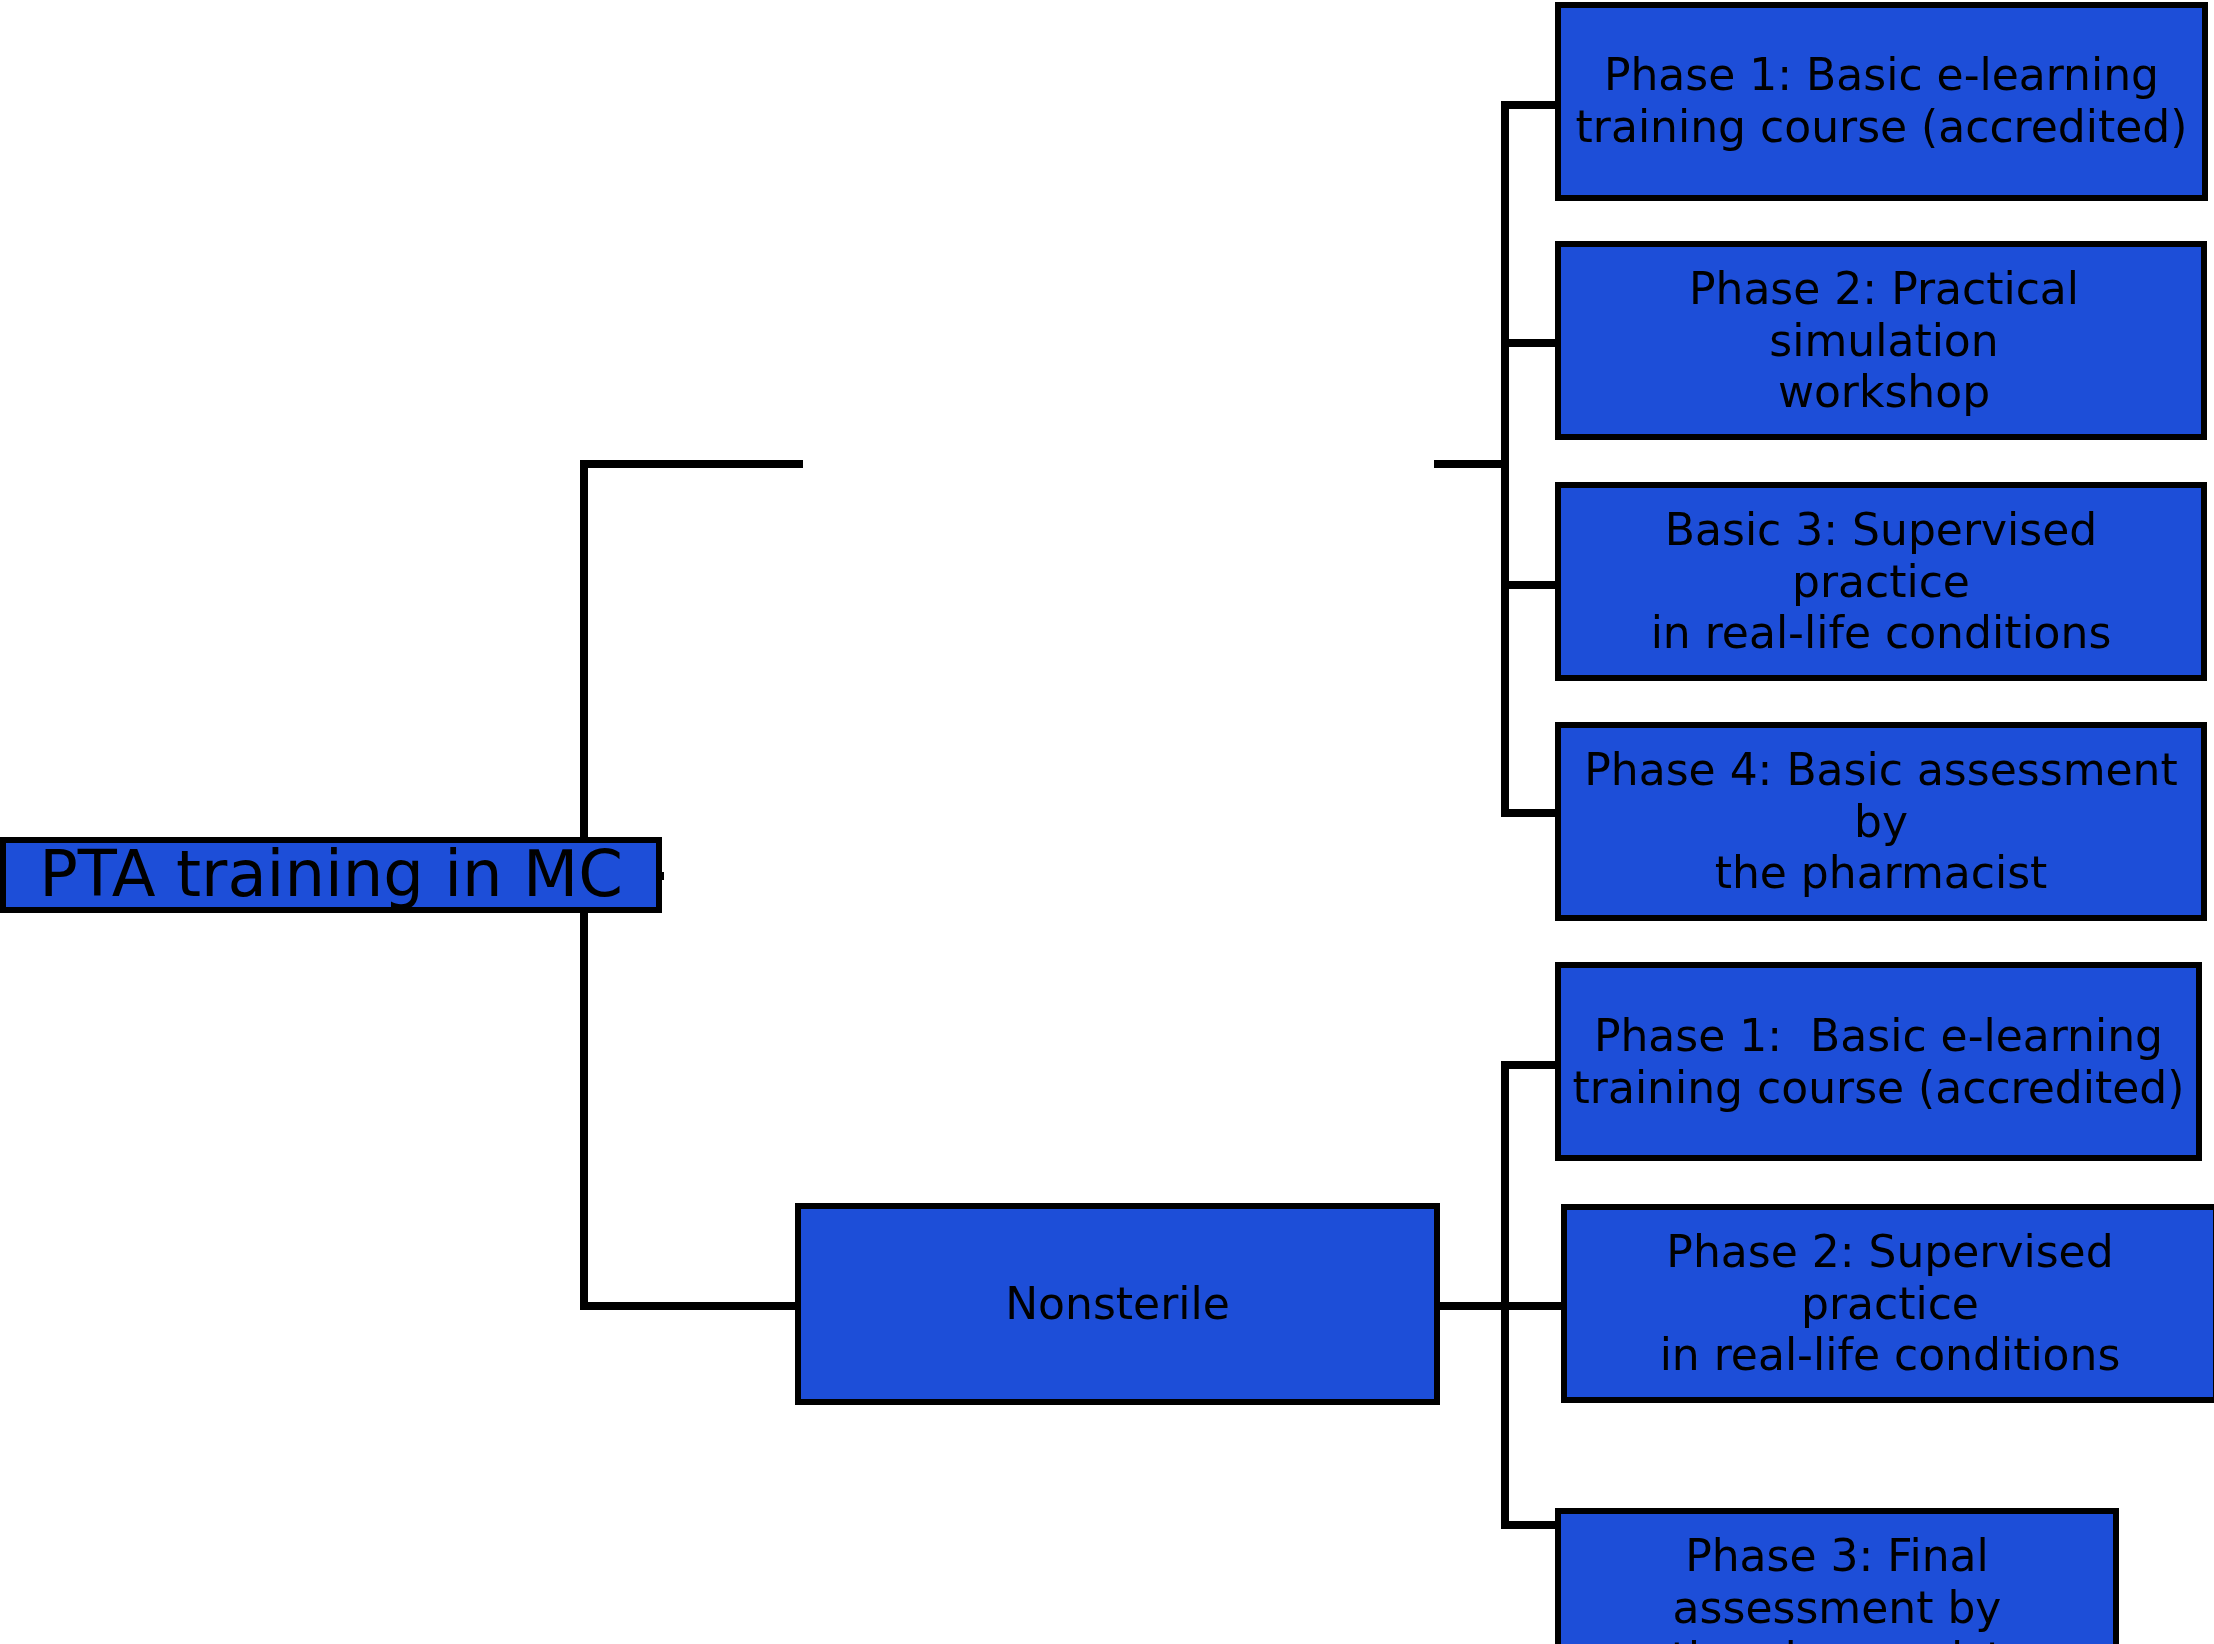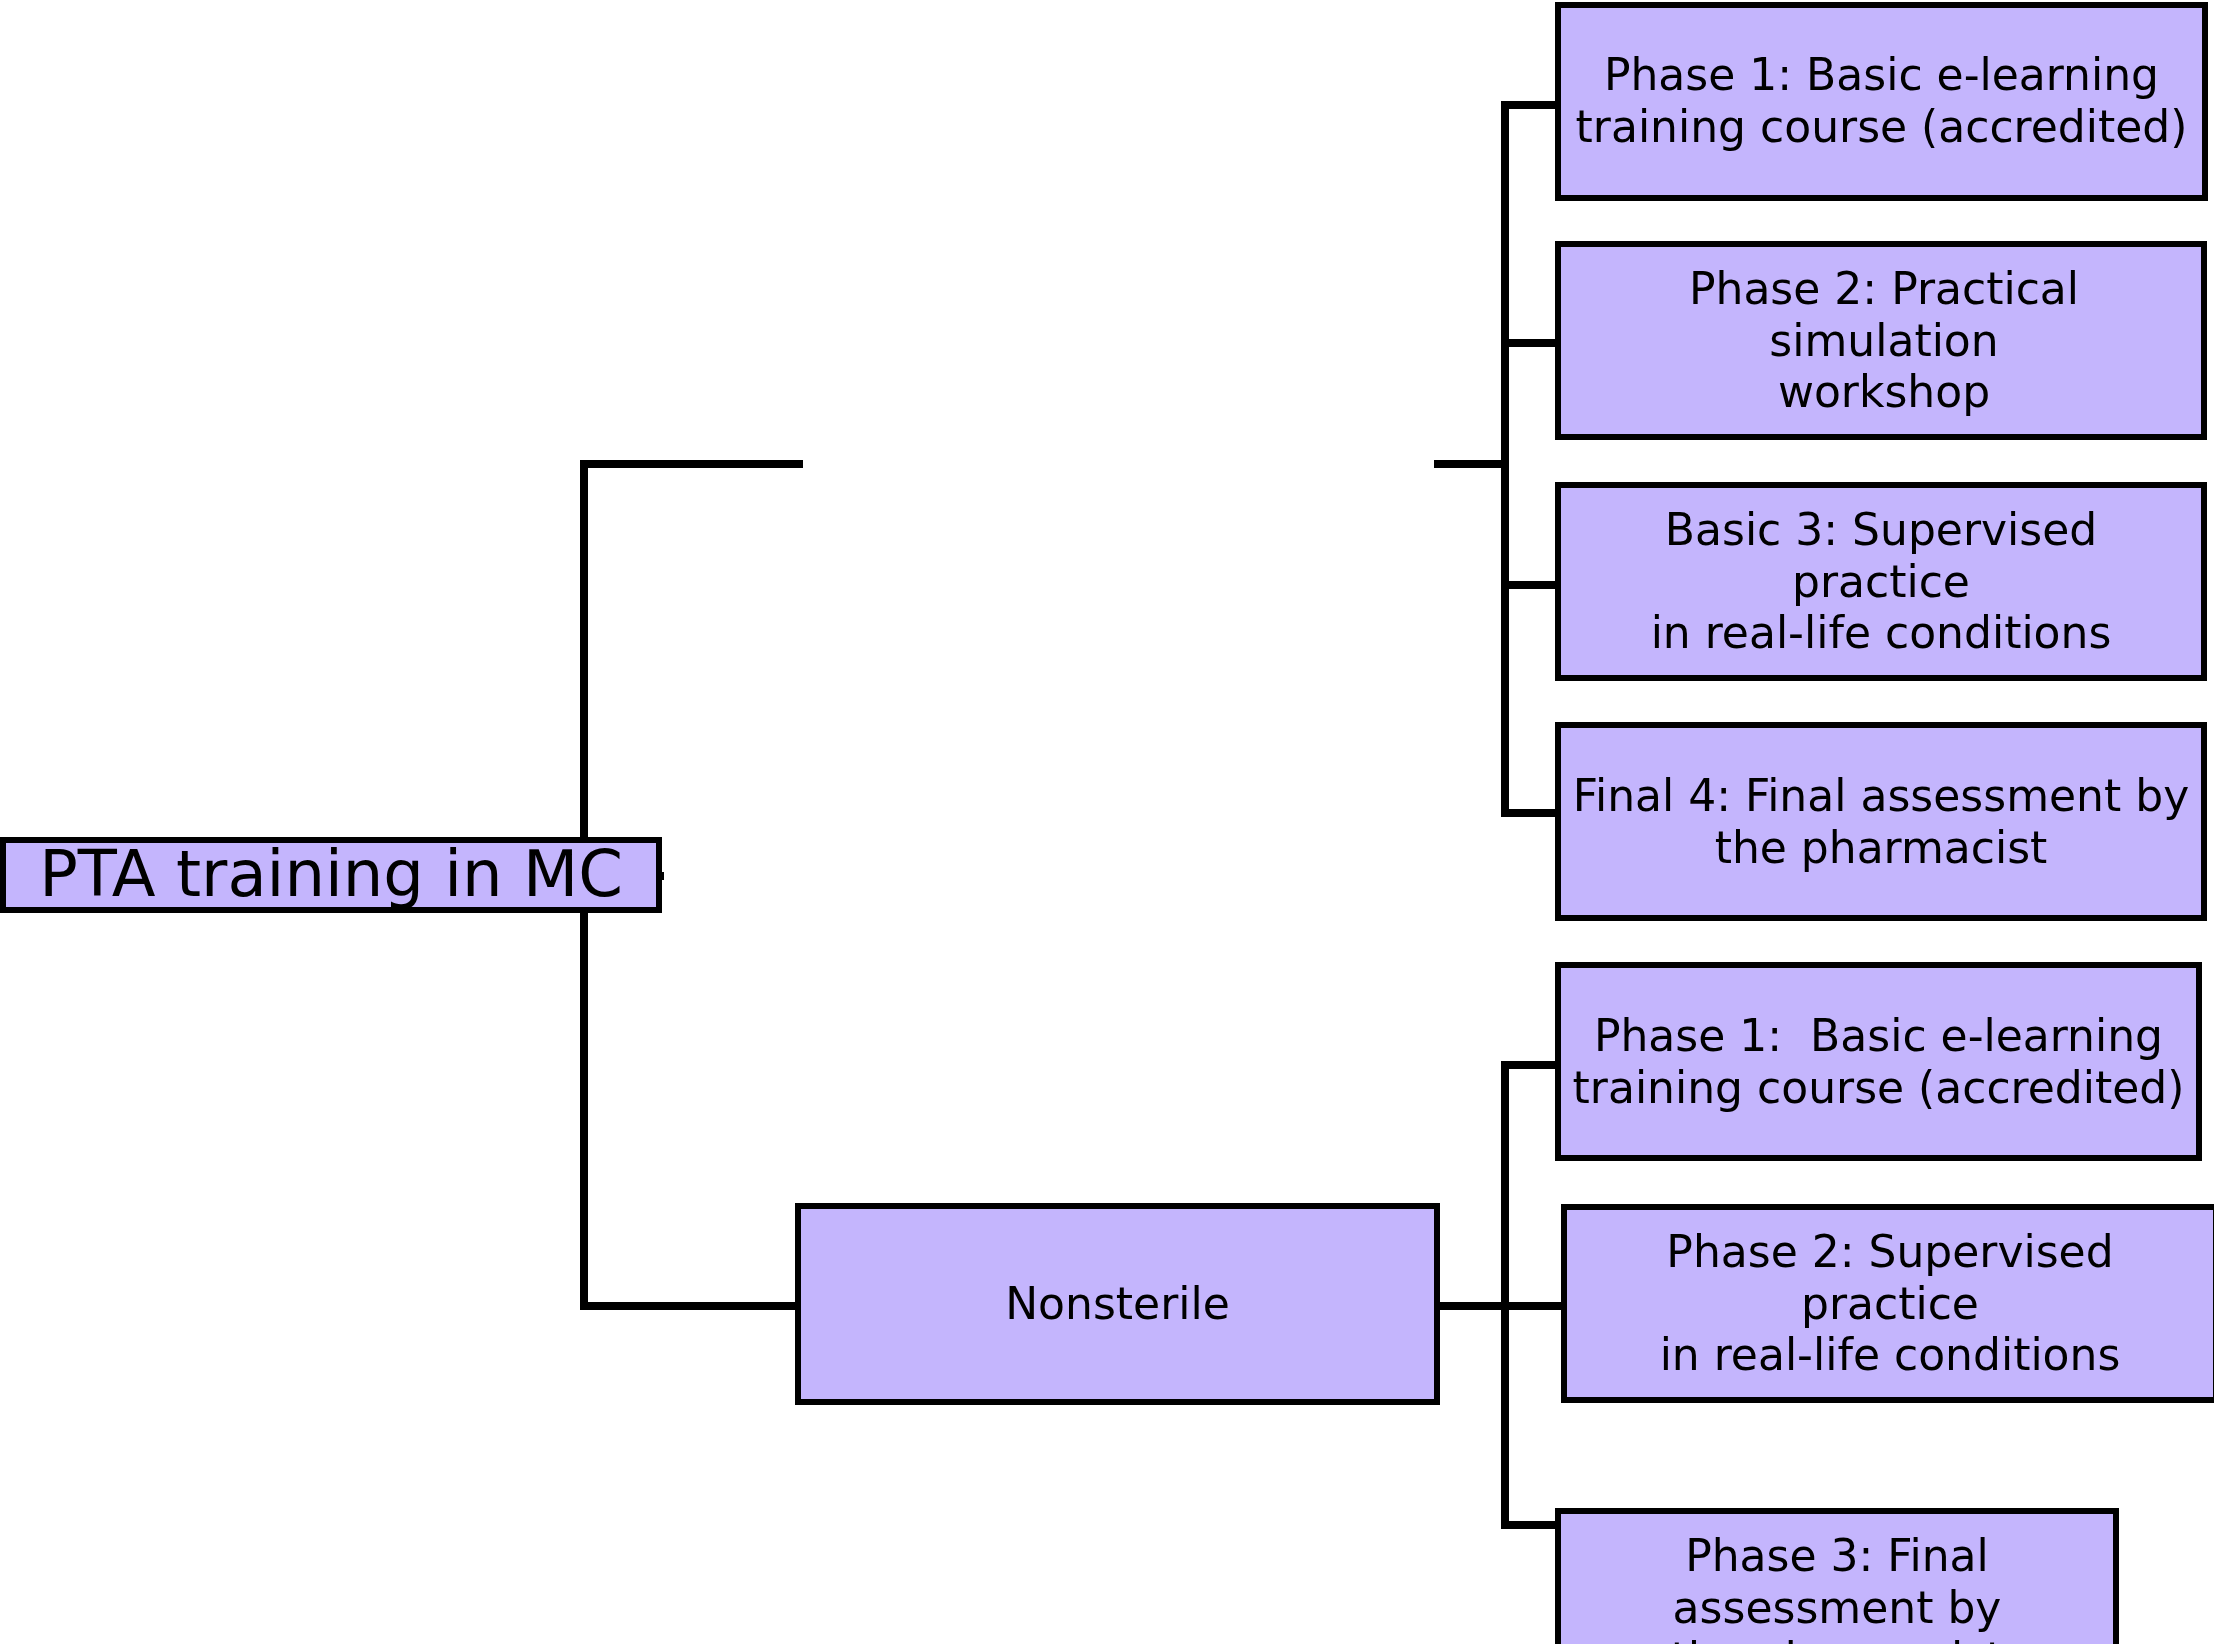--- a/index.html
+++ b/index.html
@@ -15,21 +15,21 @@
   }
   #diagram {
     position: relative;
     width: 2214px;
     height: 1644px;
     background: #ffffff;
   }
   .node {
     position: absolute;
     box-sizing: border-box;
-    background: #c4b5fd;
+    background: #1d4ed8;
     border: 6.5px solid #000000;
     display: flex;
     align-items: center;
     justify-content: center;
     text-align: center;
     color: #000000;
     z-index: 5;
   }
   .node-text {
     display: block;
@@ -123,21 +123,21 @@
     <span class="node-text">Phase 2: Practical simulation
 workshop</span>
   </div>
 
   <div class="node leaf leaf-s3">
     <span class="node-text">Basic 3: Supervised practice
 in real-life conditions</span>
   </div>
 
   <div class="node leaf leaf-s4">
-    <span class="node-text">Final 4: Final assessment by
+    <span class="node-text">Phase 4: Basic assessment by
 the pharmacist</span>
   </div>
 
   <div class="node leaf leaf-n1">
     <span class="node-text">Phase 1:  Basic e-learning
 training course (accredited)</span>
   </div>
 
   <div class="node leaf leaf-n2">
     <span class="node-text">Phase 2: Supervised practice

